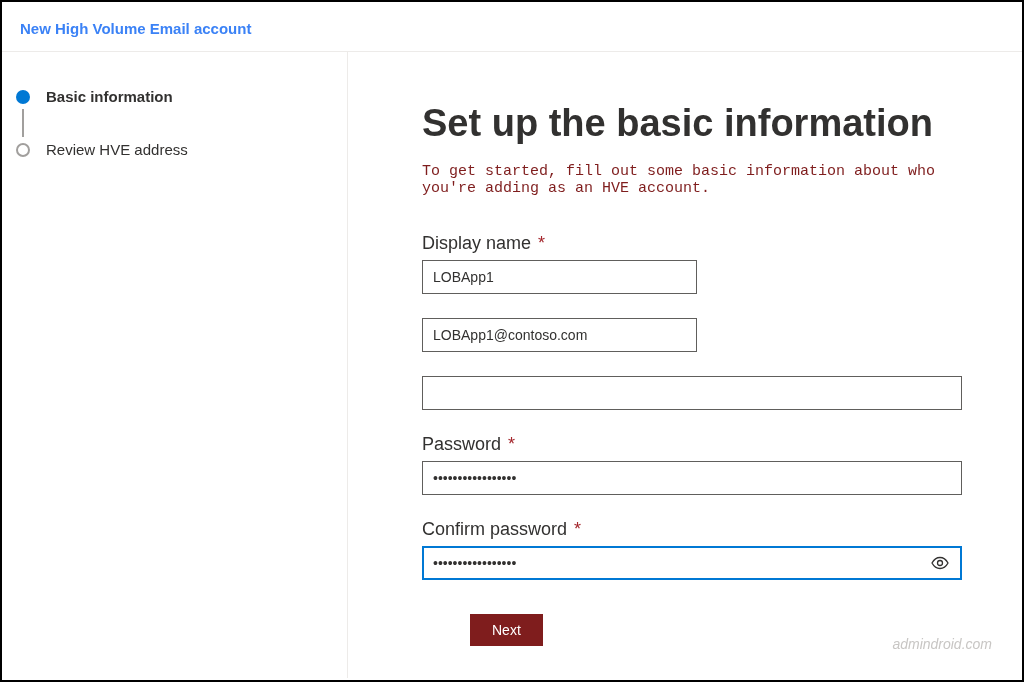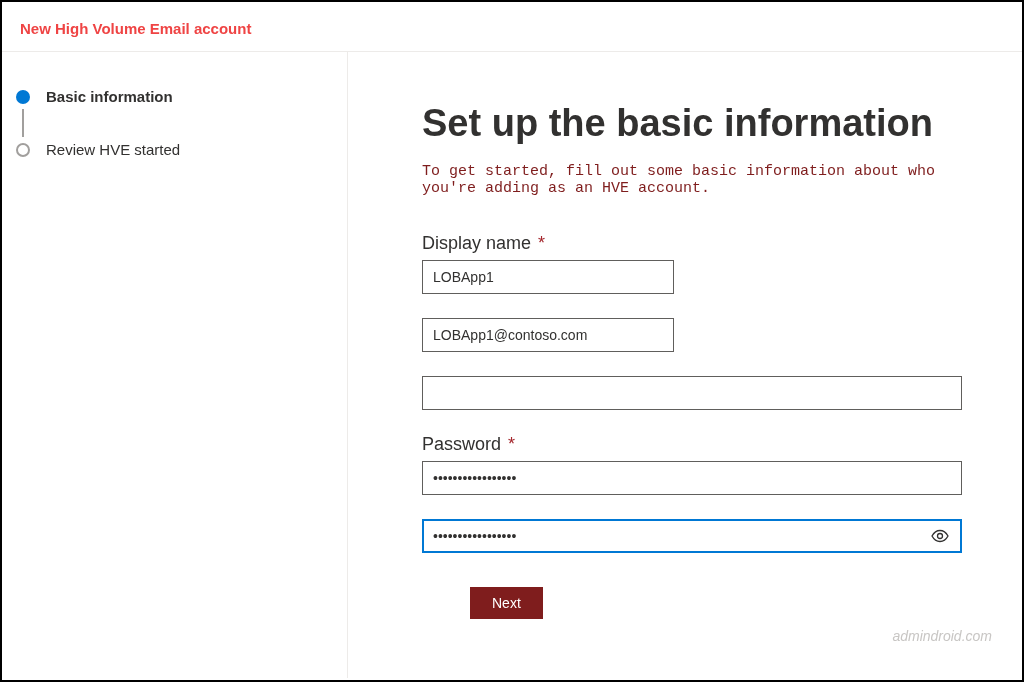--- a/index.html
+++ b/index.html
@@ -17,21 +17,21 @@
       overflow: hidden;
       position: relative;
     }
     .header {
       padding: 18px 18px 14px 18px;
       border-bottom: 1px solid #edebe9;
     }
     .header-title {
       font-size: 15px;
       font-weight: 700;
-      color: #ef4444;
+      color: #3b82f6;
     }
     .main-container {
       display: flex;
       height: calc(100% - 52px);
     }
     .sidebar {
       width: 346px;
       padding: 36px 17px 20px 14px;
       border-right: 1px solid #edebe9;
     }
@@ -93,21 +93,21 @@
       display: block;
       font-size: 18px;
       color: #323130;
       margin-bottom: 6px;
     }
     .required-asterisk {
       color: #a4262c;
       margin-left: 2px;
     }
     .form-input {
-      width: 252px;
+      width: 275px;
       height: 34px;
       padding: 6px 10px;
       border: 1px solid #605e5c;
       font-size: 14px;
       font-family: inherit;
       color: #323130;
       outline: none;
     }
     .form-input.full-width {
       width: 540px;
@@ -138,21 +138,21 @@
       border: none;
       padding: 8px 22px;
       font-size: 14px;
       font-family: inherit;
       cursor: pointer;
       margin-left: 48px;
       margin-top: 10px;
     }
     .watermark {
       position: absolute;
-      bottom: 36px;
+      bottom: 28px;
       right: 30px;
       font-size: 14px;
       color: #c8c6c4;
       font-style: italic;
     }
   </style>
 </head>
 <body>
 
 <div class="header">
@@ -161,21 +161,21 @@
 
 <div class="main-container">
   <div class="sidebar">
     <div class="step-item">
       <div class="step-indicator active"></div>
       <span class="step-label active">Basic information</span>
     </div>
     <div class="step-connector"></div>
     <div class="step-item">
       <div class="step-indicator inactive"></div>
-      <span class="step-label">Review HVE started</span>
+      <span class="step-label">Review HVE address</span>
     </div>
   </div>
 
   <div class="content">
     <h1 class="content-title">Set up the basic information</h1>
     <p class="content-subtitle">To get started, fill out some basic information about who you're adding as an HVE account.</p>
 
     <div class="form-group">
       <label class="form-label">
         <span>Display name</span>
@@ -194,20 +194,24 @@
 
     <div class="form-group">
       <label class="form-label">
         <span>Password</span>
         <span class="required-asterisk">*</span>
       </label>
       <input type="text" class="form-input full-width" value="•••••••••••••••••" style="">
     </div>
 
     <div class="form-group">
+      <label class="form-label">
+        <span>Confirm password</span>
+        <span class="required-asterisk">*</span>
+      </label>
       <div class="password-wrapper">
         <input type="text" class="form-input full-width focused" value="•••••••••••••••••" style="">
         <span class="eye-icon">
           <svg width="20" height="20" viewBox="0 0 20 20" fill="none">
             <path d="M2 10C2 10 5 4.5 10 4.5C15 4.5 18 10 18 10C18 10 15 15.5 10 15.5C5 15.5 2 10 2 10Z" stroke="#323130" stroke-width="1.3" fill="none"></path>
             <circle cx="10" cy="10" r="2.5" stroke="#323130" stroke-width="1.3" fill="none"></circle>
           </svg>
         </span>
       </div>
     </div>

